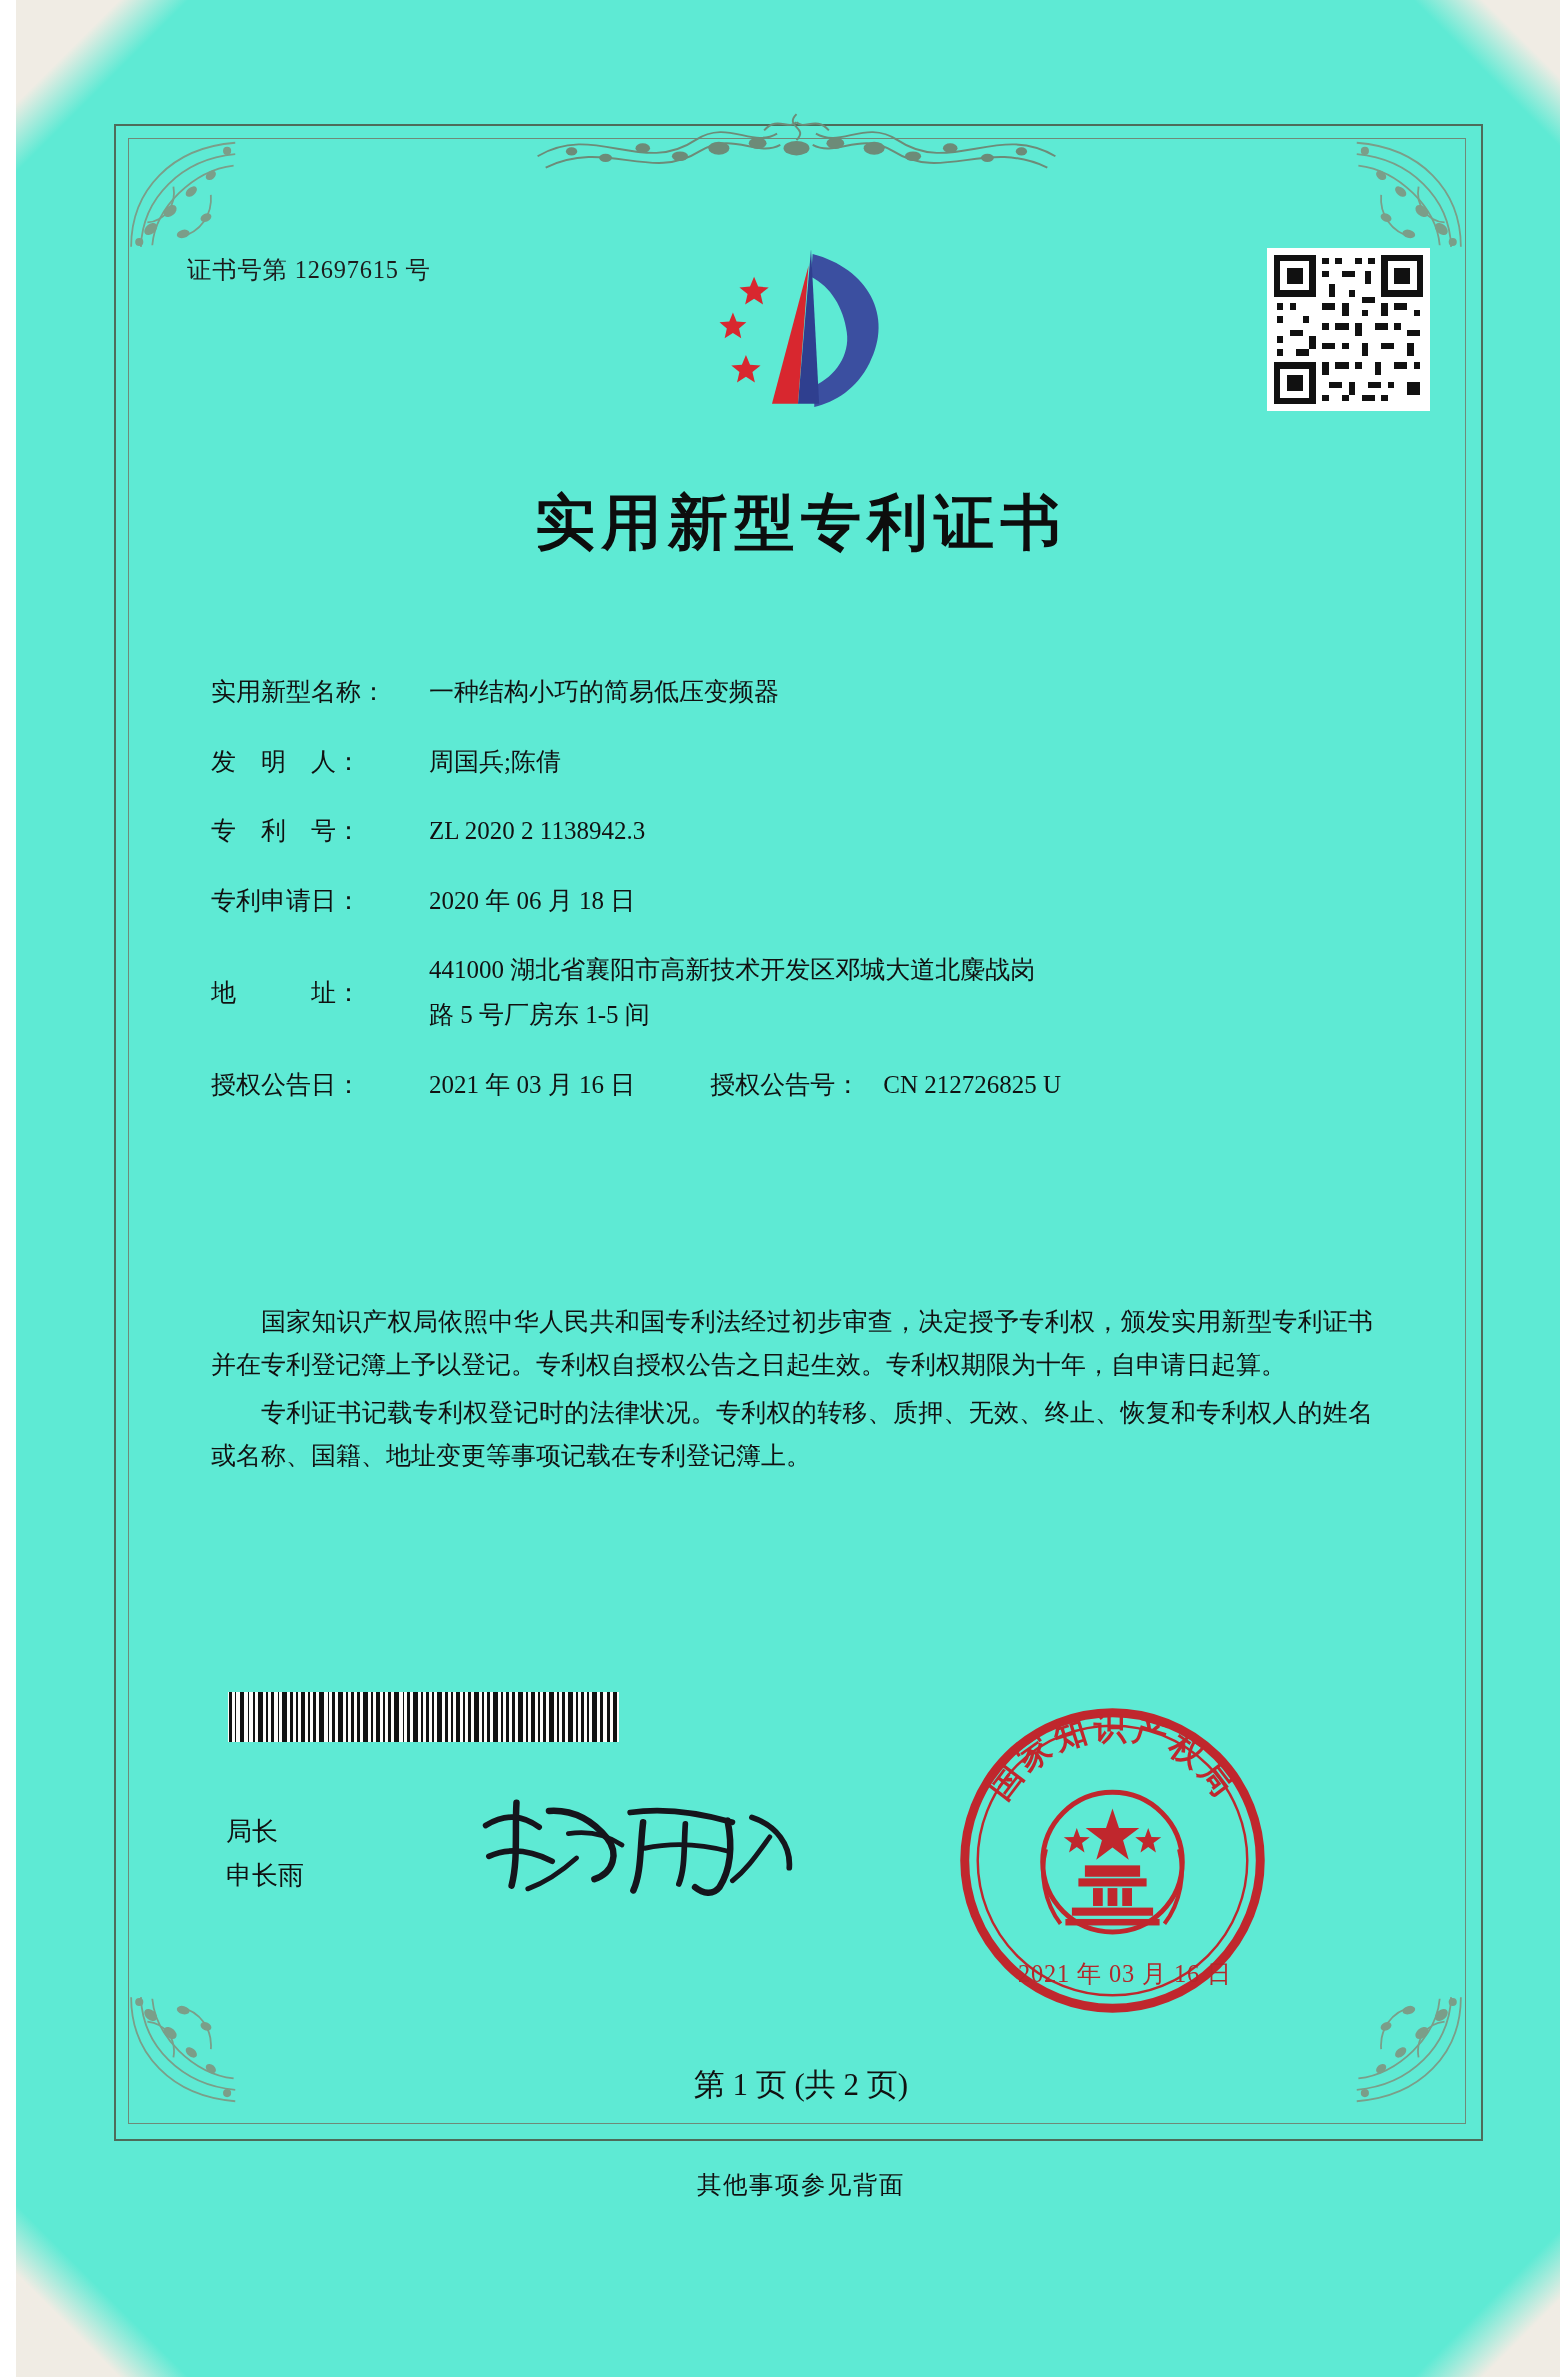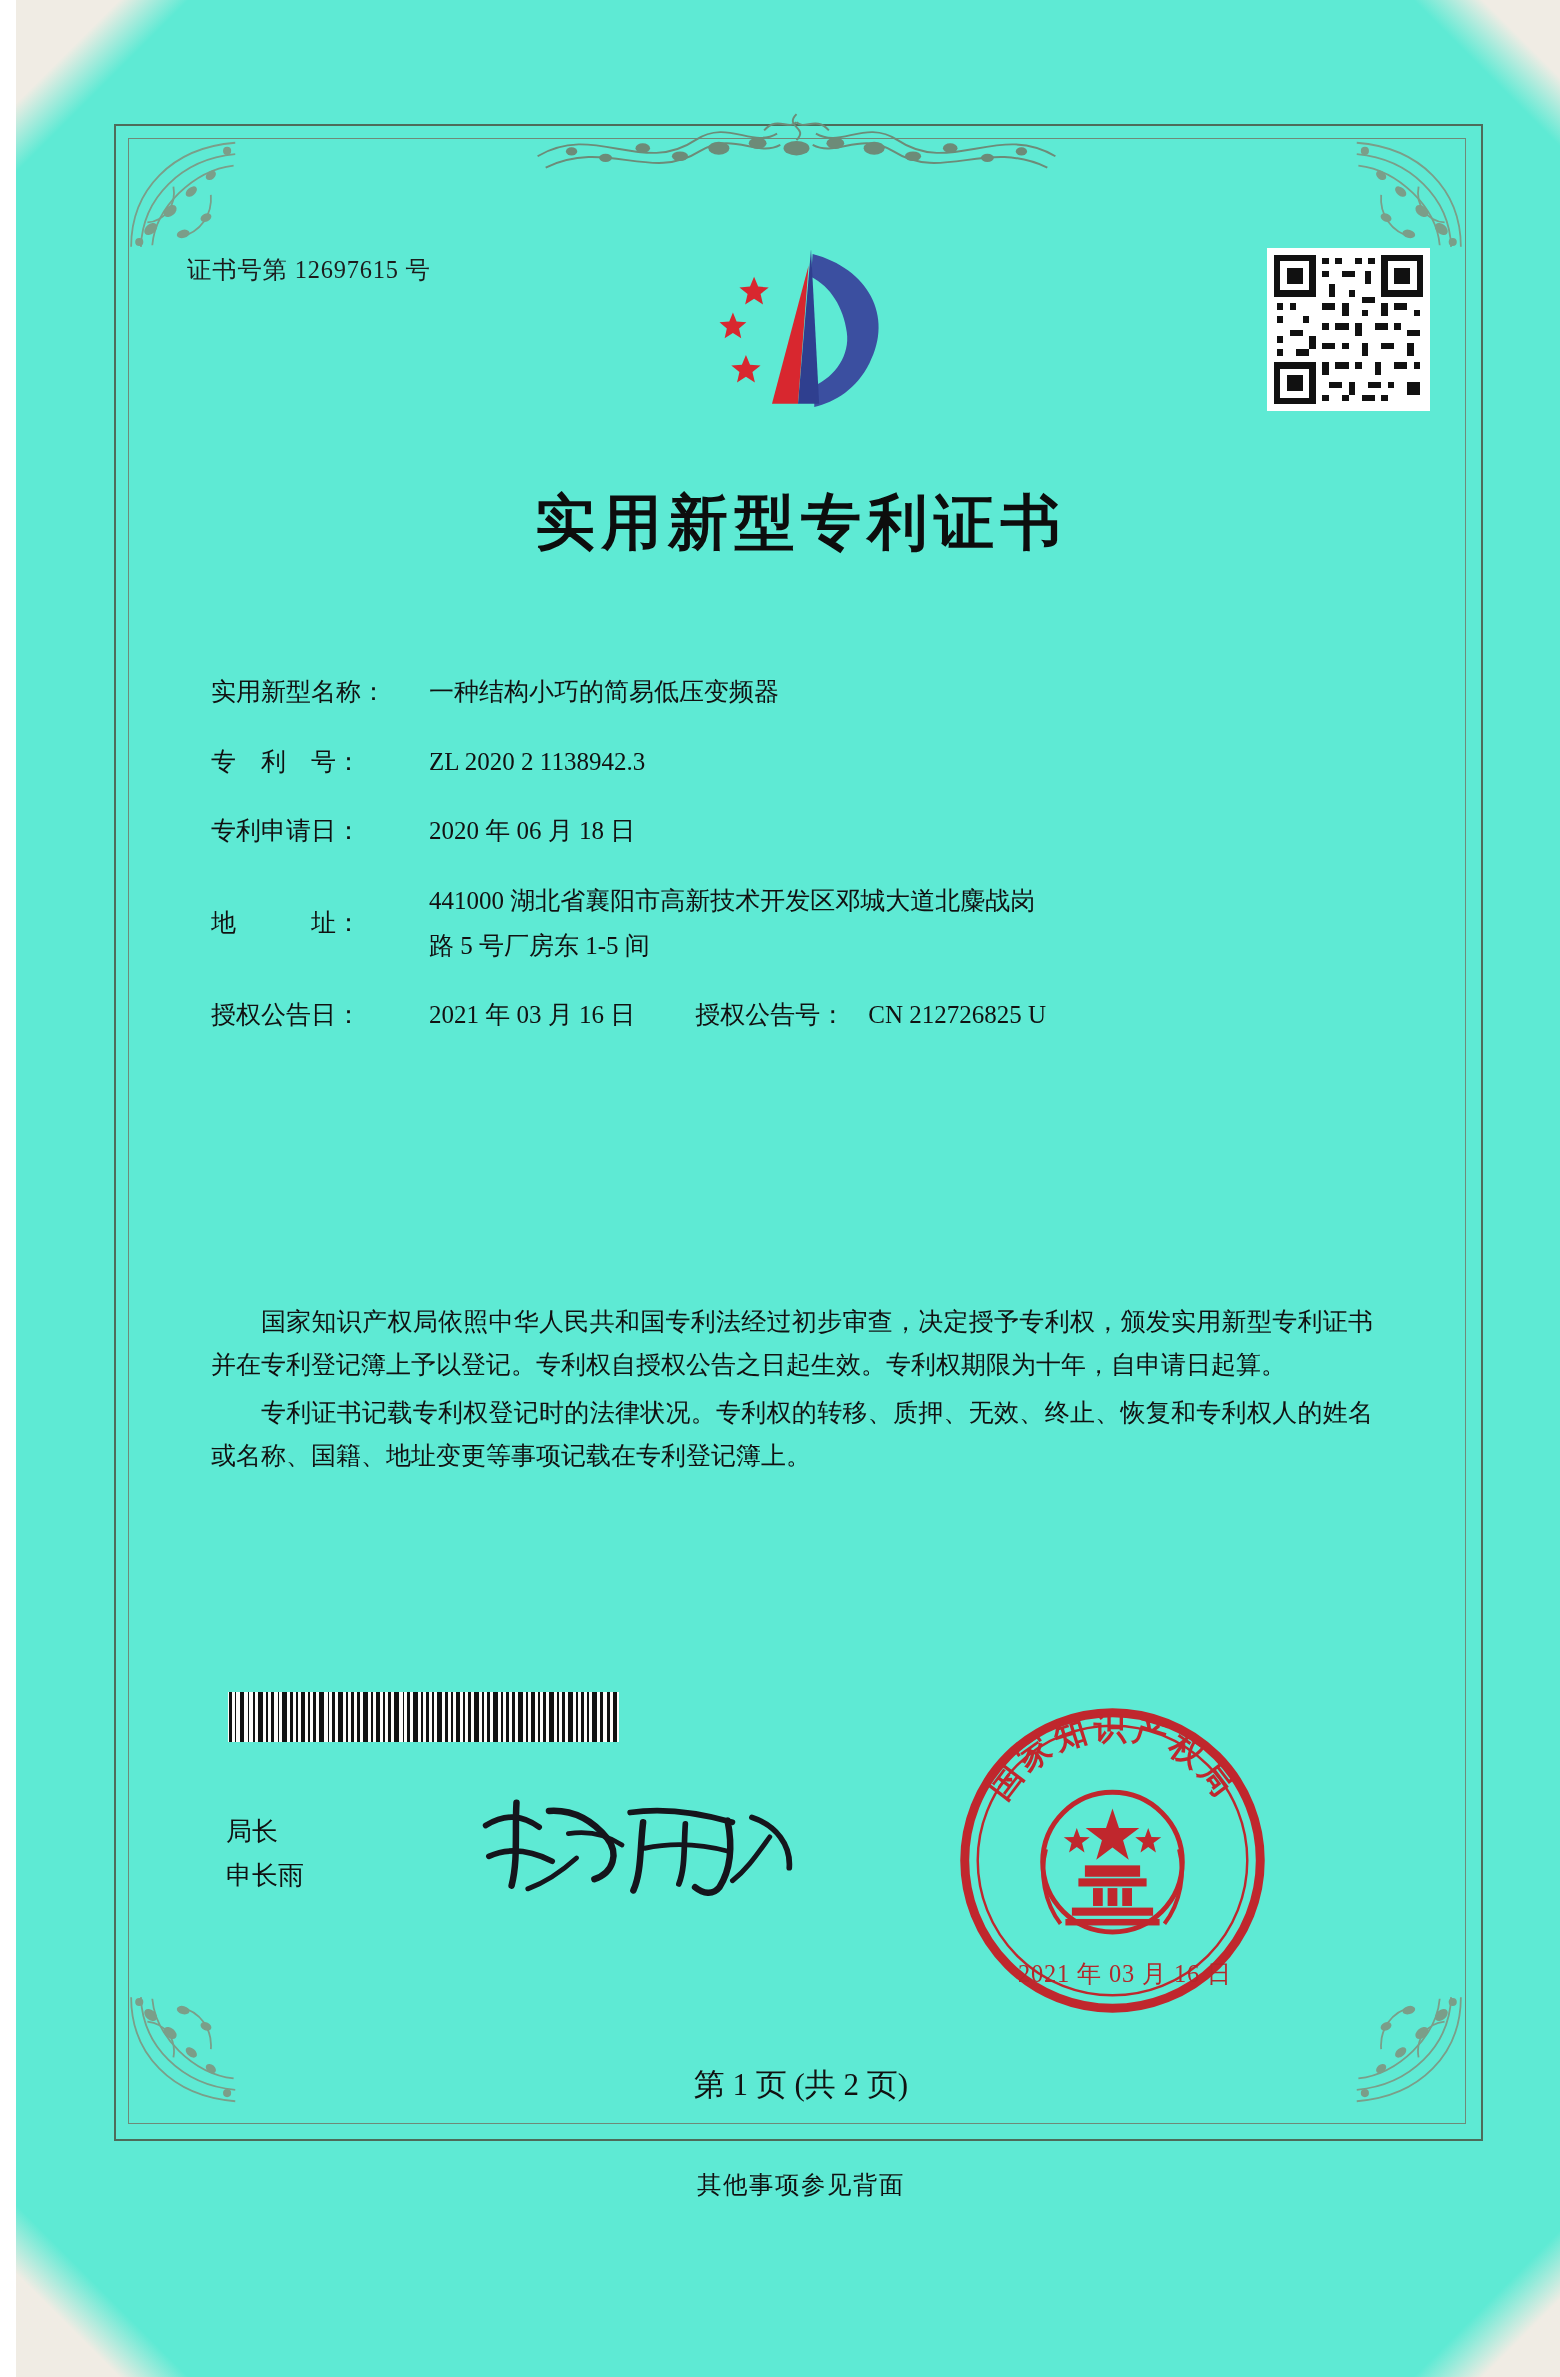--- a/index.html
+++ b/index.html
@@ -133,21 +133,21 @@
     letter-spacing: 0px;
   }
   .row .val {
     flex: 1;
   }
   .val .line2 { display: block; margin-top: 9.8px; }
 
   
   .row.duo { margin-bottom: 28px; }
   .row.duo .lbl2 {
-    margin-left: 60px;
+    margin-left: 75px;
     white-space: nowrap;
   }
 
   
   .paras {
     position: absolute;
     left: 195px; top: 1300px;
     width: 1162px;
     font-size: 25px;
     line-height: 1.72;
@@ -433,20 +433,24 @@
 
   <div class="title">实用新型专利证书</div>
 
   <div class="fields">
 
     <div class="row">
       <div class="lbl">实用新型名称：</div>
       <div class="val">一种结构小巧的简易低压变频器</div>
     </div>
 
+    <div class="row">
+      <div class="lbl">发　明　人：</div>
+      <div class="val">周国兵;陈倩</div>
+    </div>
 
     <div class="row">
       <div class="lbl">专　利　号：</div>
       <div class="val">ZL 2020 2 1138942.3</div>
     </div>
 
     <div class="row">
       <div class="lbl">专利申请日：</div>
       <div class="val">2020 年 06 月 18 日</div>
     </div>

